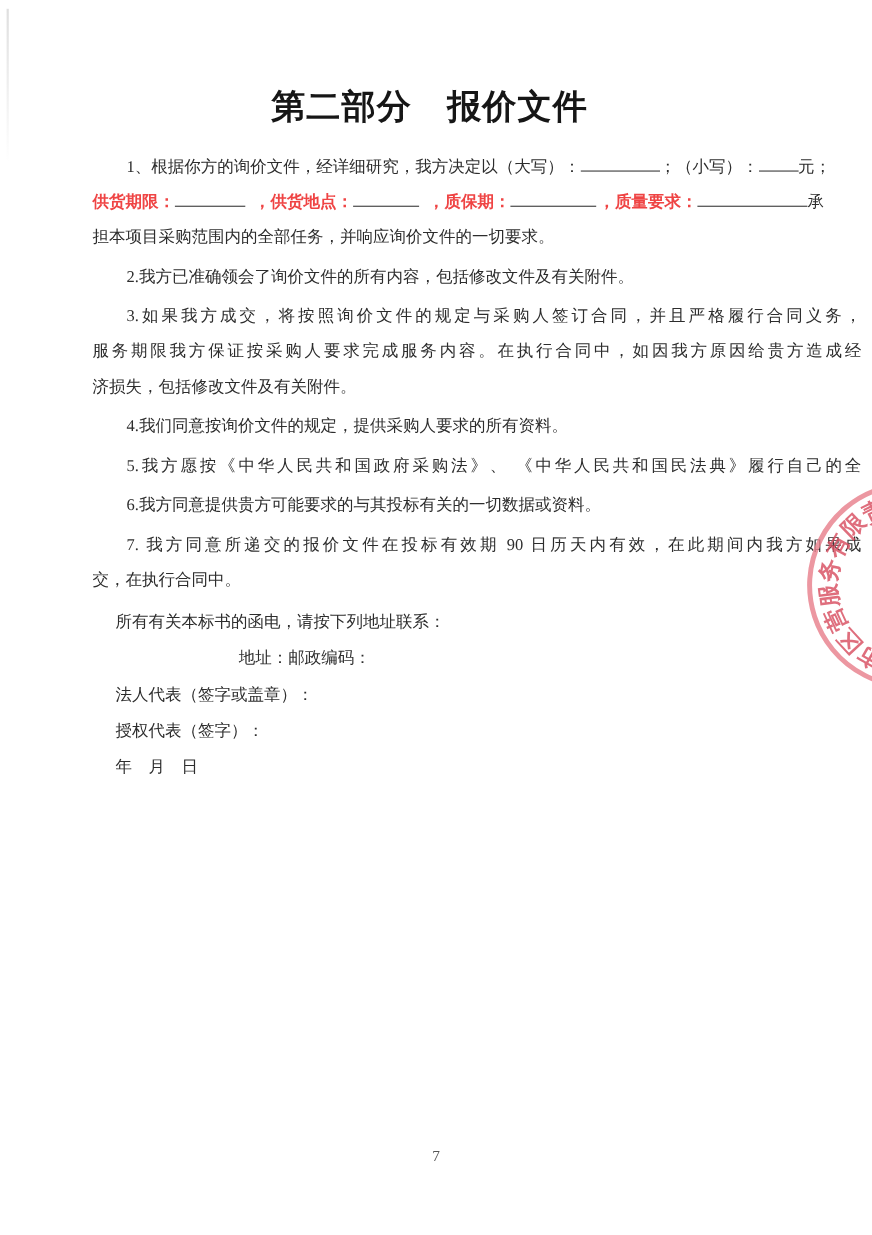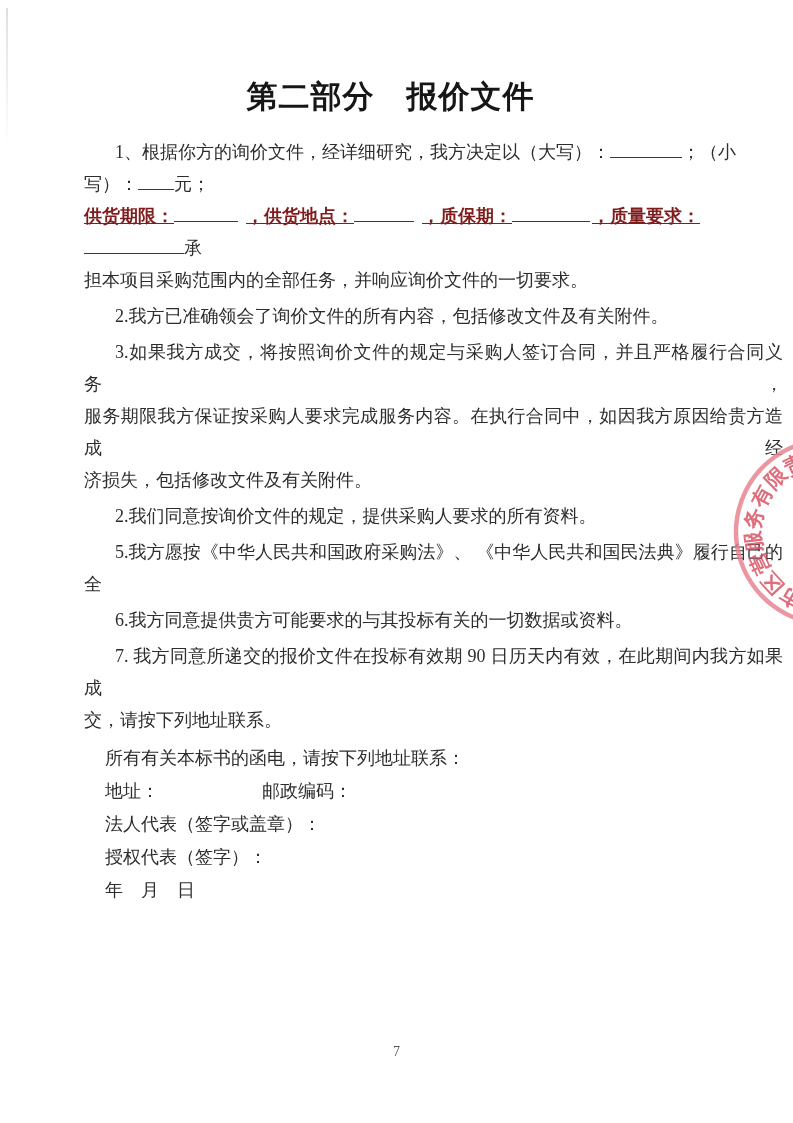--- a/index.html
+++ b/index.html
@@ -23,41 +23,41 @@
     text-align:center;
     font-size:31px;
     font-weight:bold;
     letter-spacing:1px;
     color:#161616;
     line-height:38px;
   }
   .content {
     margin:20px 8px 0 84px;
     width:699px;
-    font-size:18px;
+    font-size:15px;
   }
   .para { margin-top:4px; }
   .line { line-height:32px; min-height:32px; }
   .indent { text-indent:31px; }
   .just { text-align:justify; text-align-last:justify; }
-  .b { font-weight:bold; color:#7f1d1d;text-decoration:underline; }
+  .b { font-weight:bold; color:#ef4444; }
   .blank {
     display:inline-block;
     border-bottom:1.4px solid #3a3a3a;
     height:15px;
     vertical-align:baseline;
   }
   .bw72{width:72px;} .bw36{width:36px;}
   .bw64{width:64px; margin-right:8px;}
   .bw60{width:60px; margin-right:8px;}
   .bw78{width:78px; margin-right:2px;}
   .bw100{width:100px;}
   .contact { margin-top:6px; }
   .contact .line { line-height:33px; min-height:33px; padding-left:21px; }
-  .col1 { display:inline-block; width:157px; }
+  .col1 { display:inline-block; width:157px;text-align:right; }
   .page-number {
     position:absolute; top:1044px; left:0;
     width:100%; text-align:center;
     font-size:14px; color:#555;
   }
   .stamp {
     position:absolute; left:728px; top:432px;
     width:200px; height:200px;
     pointer-events:none;
   }
@@ -83,34 +83,34 @@
       <div class="line indent">2.我方已准确领会了询价文件的所有内容，包括修改文件及有关附件。</div>
     </div>
 
     <div class="para">
       <div class="line indent just">3.如果我方成交，将按照询价文件的规定与采购人签订合同，并且严格履行合同义务，</div>
       <div class="line just">服务期限我方保证按采购人要求完成服务内容。在执行合同中，如因我方原因给贵方造成经</div>
       <div class="line">济损失，包括修改文件及有关附件。</div>
     </div>
 
     <div class="para">
-      <div class="line indent">2.我们同意按询价文件的规定，提供采购人要求的所有资料。</div>
+      <div class="line indent">4.我们同意按询价文件的规定，提供采购人要求的所有资料。</div>
     </div>
 
     <div class="para">
       <div class="line indent just">5.我方愿按《中华人民共和国政府采购法》、 《中华人民共和国民法典》履行自己的全</div>
     </div>
 
     <div class="para">
       <div class="line indent">6.我方同意提供贵方可能要求的与其投标有关的一切数据或资料。</div>
     </div>
 
     <div class="para">
       <div class="line indent just">7. 我方同意所递交的报价文件在投标有效期 90 日历天内有效，在此期间内我方如果成</div>
-      <div class="line">交，请按下列地址联系。</div>
+      <div class="line">交，在执行合同中。</div>
     </div>
 
     <div class="contact">
       <div class="line">所有有关本标书的函电，请按下列地址联系：</div>
       <div class="line"><span class="col1">地址：</span><span>邮政编码：</span></div>
       <div class="line">法人代表（签字或盖章）：</div>
       <div class="line">授权代表（签字）：</div>
       <div class="line">年　月　日</div>
     </div>
 

